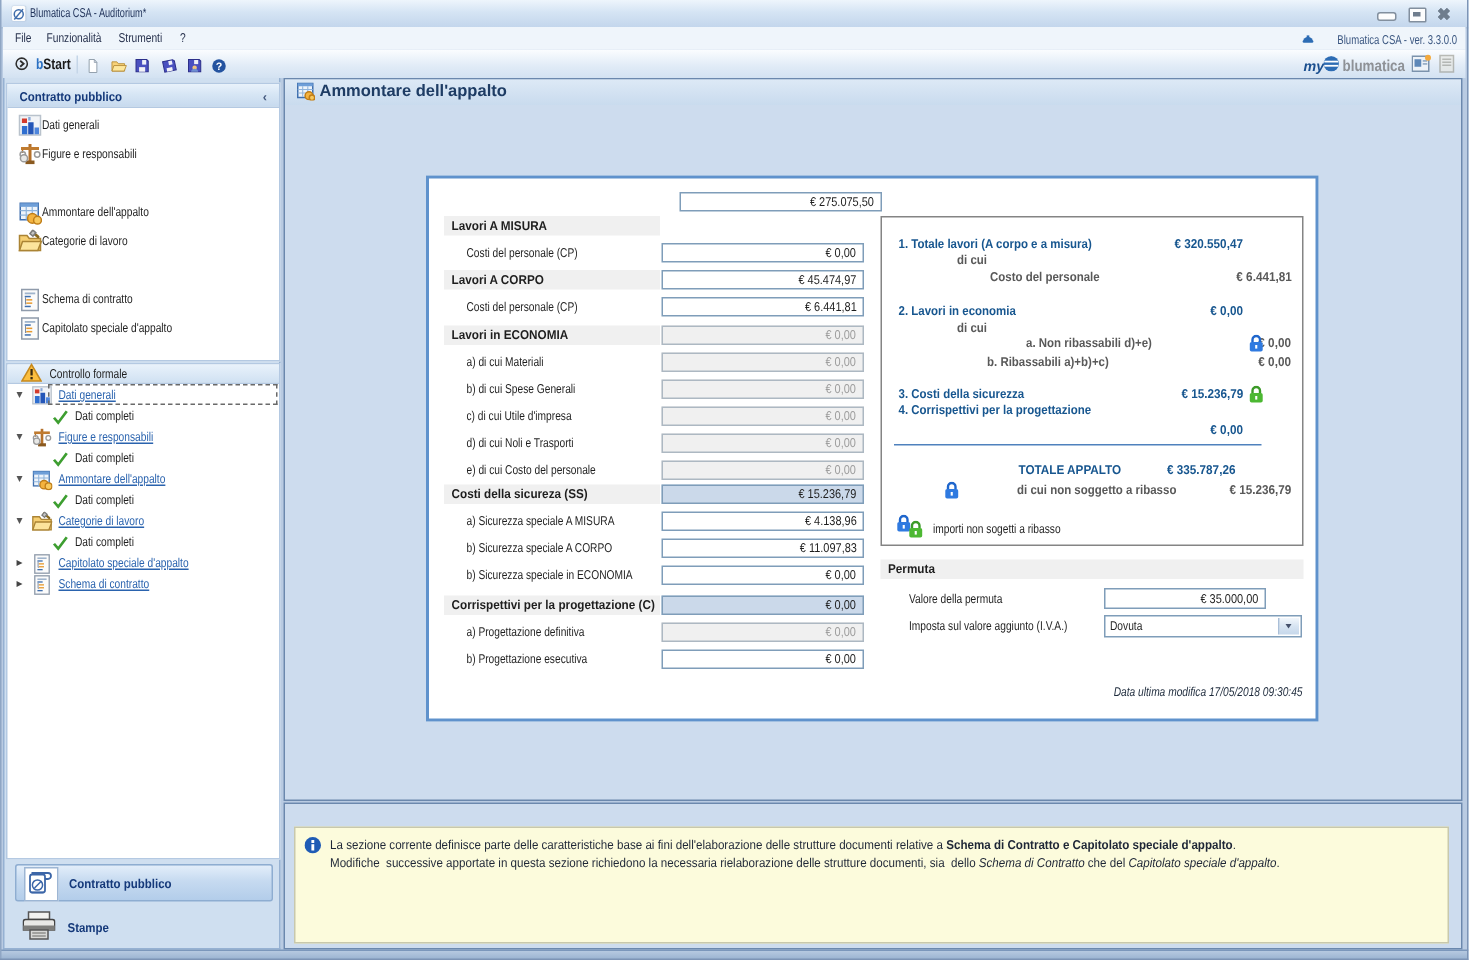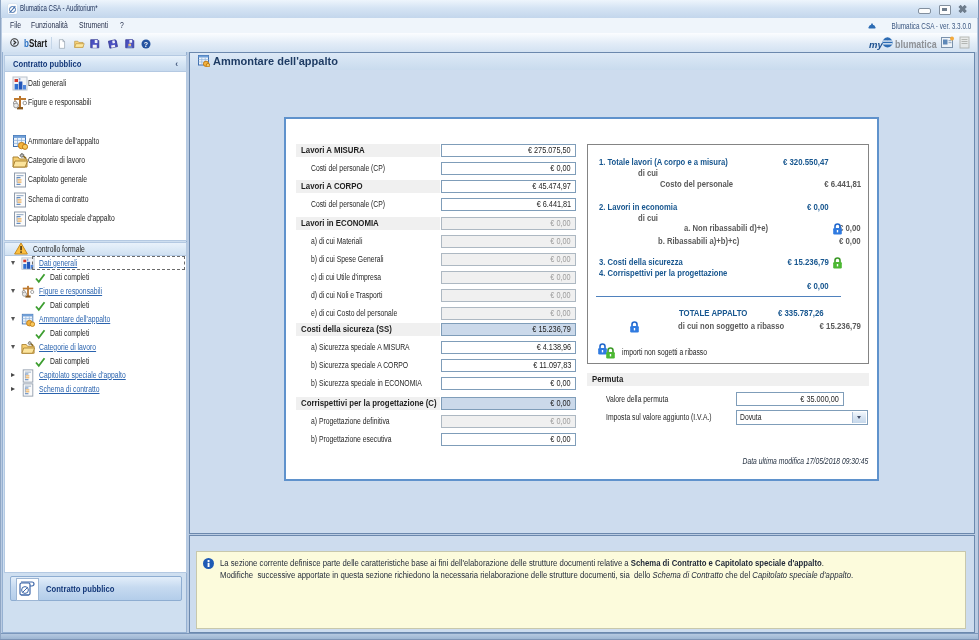--- a/index.html
+++ b/index.html
@@ -219,34 +219,20 @@
         <span class="ni" id="ic-cl">
           <svg width="16" height="16" viewBox="0 0 16 16">
             <path d="M1 4 h5 l1.5 2 H15 v8 H1z" fill="#f6cf72" stroke="#ab8434"></path>
             <path d="M1 14 l2-6 h12.5 l-2.3 6z" fill="#fce49c" stroke="#ab8434"></path>
             <rect x="8" y="2" width="7" height="1.8" rx="0.9" fill="#8a6a20" transform="rotate(40 11 3)"></rect>
             <rect x="8.6" y="1" width="2.6" height="3" fill="#c5c5c3" stroke="#7c7c7a" transform="rotate(40 10 2.5)"></rect>
           </svg>
         </span>
         <span class="nt"><span class="sx">Categorie di lavoro</span></span>
       </div>
-  <div class="navrow" style="top:114px;">
-        <span class="ni" id="ic-d1">
-          <svg width="16" height="16" viewBox="0 0 16 16">
-            <rect x="2.5" y="1" width="11" height="14" fill="#fbfbfb" stroke="#8f9bab"></rect>
-            <rect x="4.5" y="3" width="7" height="1.2" fill="#9fb4cc"></rect>
-            <rect x="4.5" y="5.2" width="4" height="1" fill="#3f6fae"></rect>
-            <rect x="5.5" y="7.4" width="4" height="1" fill="#e89a2f"></rect>
-            <rect x="5.5" y="9.6" width="4" height="1" fill="#e89a2f"></rect>
-            <rect x="4.5" y="11.8" width="4" height="1" fill="#3f6fae"></rect>
-            <path d="M5 6.2 v4.4 h0.5" fill="none" stroke="#7a8aa0" stroke-width="0.7"></path>
-          </svg>
-        </span>
-        <span class="nt"><span class="sx">Capitolato generale</span></span>
-      </div>
   <div class="navrow" style="top:134px;">
         <span class="ni" id="ic-d2">
           <svg width="16" height="16" viewBox="0 0 16 16">
             <rect x="2.5" y="1" width="11" height="14" fill="#fbfbfb" stroke="#8f9bab"></rect>
             <rect x="4.5" y="3" width="7" height="1.2" fill="#9fb4cc"></rect>
             <rect x="4.5" y="5.2" width="4" height="1" fill="#3f6fae"></rect>
             <rect x="5.5" y="7.4" width="4" height="1" fill="#e89a2f"></rect>
             <rect x="5.5" y="9.6" width="4" height="1" fill="#e89a2f"></rect>
             <rect x="4.5" y="11.8" width="4" height="1" fill="#3f6fae"></rect>
             <path d="M5 6.2 v4.4 h0.5" fill="none" stroke="#7a8aa0" stroke-width="0.7"></path>
@@ -399,38 +385,49 @@
  <div class="abs" id="btn-cp">
   <span style="position:absolute;left:5px;top:1px;width:21px;height:21px;background:#fff;border:1px solid #9db6d4;" id="ic-scroll"><svg width="19" height="19" viewBox="0 0 19 19">
           <path d="M4 3 h11 a2 2 0 0 1 0 4 v0 h-2" fill="#fff" stroke="#3c66a8" stroke-width="1.2"></path>
           <rect x="3" y="4" width="10" height="12" rx="1.5" fill="#fff" stroke="#3c66a8" stroke-width="1.2"></rect>
           <circle cx="8" cy="11" r="3.4" fill="none" stroke="#3c66a8"></circle>
           <path d="M6 13 L10.5 8.5" stroke="#3c66a8"></path>
           <path d="M4 16 h8" stroke="#3c66a8"></path>
         </svg></span>
   <span class="bigbtn-t" style="top:7px;"><span class="sx9">Contratto pubblico</span></span>
  </div>
+ <div class="abs" id="btn-st">
+  <span style="position:absolute;left:5px;top:4px;width:22px;height:22px;" id="ic-print"><svg width="22" height="22" viewBox="0 0 22 22">
+          <rect x="4" y="2" width="14" height="5" fill="#f2f2f0" stroke="#555"></rect>
+          <path d="M2 7 h18 a1.5 1.5 0 0 1 1.5 1.5 V14 H0.5 V8.5 A1.5 1.5 0 0 1 2 7z" fill="#e8e8e6" stroke="#444"></path>
+          <rect x="0.5" y="11" width="21" height="3.5" fill="#7e7e7c"></rect>
+          <rect x="5" y="14" width="12" height="6" fill="#d8d8d6" stroke="#555"></rect>
+          <rect x="6.5" y="15.5" width="9" height="1" fill="#8e8e8c"></rect>
+          <rect x="6.5" y="17.5" width="9" height="1" fill="#8e8e8c"></rect>
+        </svg></span>
+  <span class="bigbtn-t" style="top:11px;"><span class="sx9">Stampe</span></span>
+ </div>
 </div>
 <div class="abs" id="main">
     <div id="mainhead"></div>
   </div>
 <div class="abs" style="left:198px;top:55px;width:12px;height:12px;" id="ic-amh"><svg width="12" height="12" viewBox="0 0 12 12">
       <rect x="0.5" y="0.5" width="10" height="9.5" fill="#eef4fb" stroke="#3f6fae"></rect>
       <rect x="0.5" y="0.5" width="10" height="2" fill="#6f9fd8"></rect>
       <path d="M0.5 4.6 h10 M0.5 7 h10 M3.8 2.5 v7 M7.2 2.5 v7" stroke="#8fb4dc" stroke-width="0.7"></path>
       <circle cx="8" cy="8.8" r="2.6" fill="#f4b33f" stroke="#c07d17"></circle>
       <circle cx="10" cy="10.2" r="1.8" fill="#f8c95e" stroke="#c07d17"></circle>
     </svg></div>
 <div class="abs" style="left:213px;top:55px;font-size:11px;font-weight:bold;color:#1e3c64;">Ammontare dell'appalto</div>
 <div class="abs" id="whitepanel"></div>
 
 <div class="band" style="top:144px;">
     <b>Lavori A MISURA</b>
   </div>
-<div class="fld" style="top:144px;"><span class="vx">€ 275.075,50</span></div>
+<div class="fld" style="top:128px;margin-left:12px;"><span class="vx">€ 275.075,50</span></div>
 <div class="sublbl" style="top:162px;">Costi del personale (CP)</div>
 <div class="fld" style="top:162px;"><span class="vx">€ 0,00</span></div>
 <div class="band" style="top:180px;">
     <b>Lavori A CORPO</b>
   </div>
 <div class="fld" style="top:180px;"><span class="vx">€ 45.474,97</span></div>
 <div class="sublbl" style="top:198px;">Costi del personale (CP)</div>
 <div class="fld" style="top:198px;"><span class="vx">€ 6.441,81</span></div>
 <div class="band" style="top:217px;">
     <b>Lavori in ECONOMIA</b>

